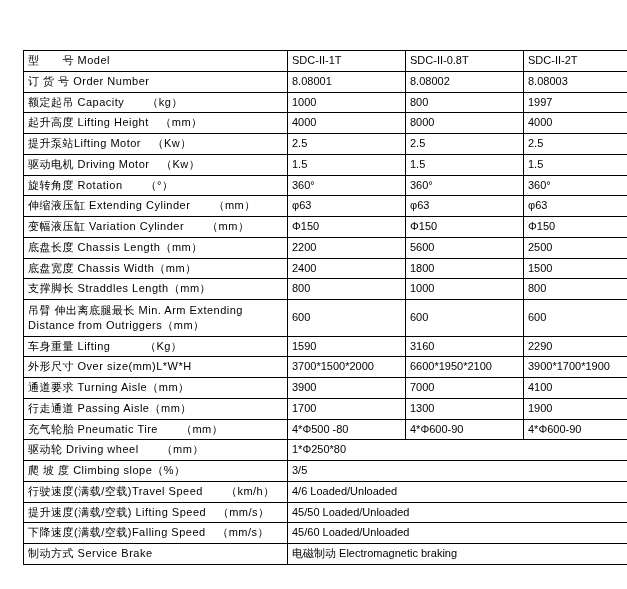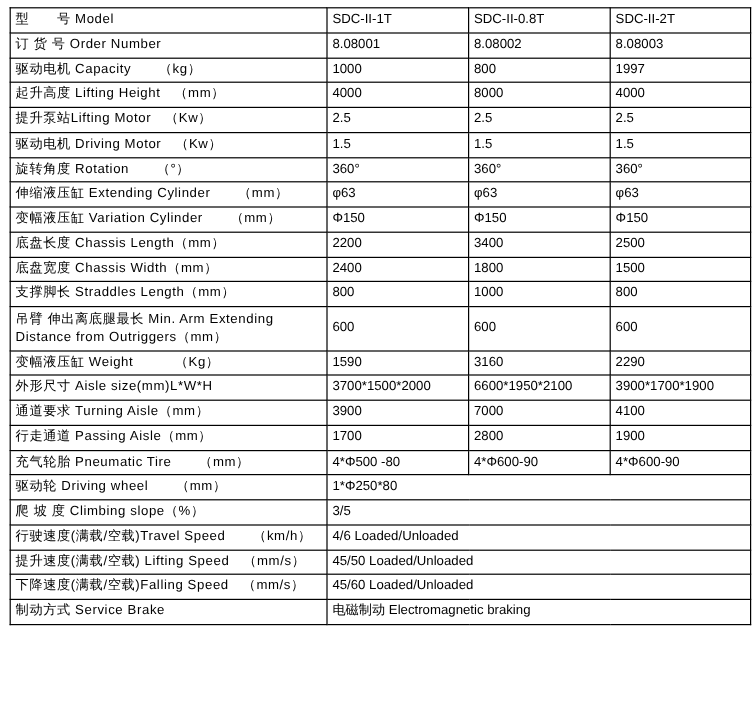--- a/index.html
+++ b/index.html
@@ -7,22 +7,23 @@
     padding: 0;
     background: #ffffff;
   }
   body {
     width: 627px;
     height: 589px;
     font-family: "Liberation Sans", sans-serif;
     color: #000000;
   }
   #spec-wrap {
-    padding: 6px 5px 0 8px;
+    padding: 6px 5px 0 23px;
     box-sizing: border-box;
+    margin-top: 44px;
   }
   table.spec {
     border-collapse: collapse;
     width: 617px;
     table-layout: fixed;
     font-size: 11px;
     line-height: 1.25;
   }
   table.spec td {
     border: 1px solid #000000;
@@ -67,21 +68,21 @@
           <td class="val">SDC-II-0.8T</td>
           <td class="val">SDC-II-2T</td>
         </tr>
         <tr>
           <td class="label lbl-cn">订 货 号 Order Number</td>
           <td class="val">8.08001</td>
           <td class="val">8.08002</td>
           <td class="val">8.08003</td>
         </tr>
         <tr>
-          <td class="label lbl-cn">驱动电机 Capacity　　（kg）</td>
+          <td class="label lbl-cn">额定起吊 Capacity　　（kg）</td>
           <td class="val">1000</td>
           <td class="val">800</td>
           <td class="val">1997</td>
         </tr>
         <tr>
           <td class="label lbl-cn">起升高度 Lifting Height　（mm）</td>
           <td class="val">4000</td>
           <td class="val">8000</td>
           <td class="val">4000</td>
         </tr>
@@ -111,21 +112,21 @@
         </tr>
         <tr>
           <td class="label lbl-cn">变幅液压缸 Variation Cylinder　　（mm）</td>
           <td class="val">Φ150</td>
           <td class="val">Φ150</td>
           <td class="val">Φ150</td>
         </tr>
         <tr>
           <td class="label lbl-cn">底盘长度 Chassis Length（mm）</td>
           <td class="val">2200</td>
-          <td class="val">3400</td>
+          <td class="val">5600</td>
           <td class="val">2500</td>
         </tr>
         <tr>
           <td class="label lbl-cn">底盘宽度 Chassis Width（mm）</td>
           <td class="val">2400</td>
           <td class="val">1800</td>
           <td class="val">1500</td>
         </tr>
         <tr>
           <td class="label lbl-cn">支撑脚长 Straddles Length（mm）</td>
@@ -133,41 +134,41 @@
           <td class="val">1000</td>
           <td class="val">800</td>
         </tr>
         <tr>
           <td class="label lbl-cn two-line">吊臂 伸出离底腿最长 Min. Arm Extending Distance from Outriggers（mm）</td>
           <td class="val">600</td>
           <td class="val">600</td>
           <td class="val">600</td>
         </tr>
         <tr>
-          <td class="label lbl-cn">变幅液压缸 Weight　　　（Kg）</td>
+          <td class="label lbl-cn">车身重量 Lifting　　　（Kg）</td>
           <td class="val">1590</td>
           <td class="val">3160</td>
           <td class="val">2290</td>
         </tr>
         <tr>
-          <td class="label lbl-cn">外形尺寸 Aisle size(mm)L*W*H</td>
+          <td class="label lbl-cn">外形尺寸 Over size(mm)L*W*H</td>
           <td class="val">3700*1500*2000</td>
           <td class="val">6600*1950*2100</td>
           <td class="val">3900*1700*1900</td>
         </tr>
         <tr>
           <td class="label lbl-cn">通道要求 Turning Aisle（mm）</td>
           <td class="val">3900</td>
           <td class="val">7000</td>
           <td class="val">4100</td>
         </tr>
         <tr>
           <td class="label lbl-cn">行走通道 Passing Aisle（mm）</td>
           <td class="val">1700</td>
-          <td class="val">2800</td>
+          <td class="val">1300</td>
           <td class="val">1900</td>
         </tr>
         <tr>
           <td class="label lbl-cn">充气轮胎 Pneumatic Tire　　（mm）</td>
           <td class="val">4*Φ500 -80</td>
           <td class="val">4*Φ600-90</td>
           <td class="val">4*Φ600-90</td>
         </tr>
         <tr>
           <td class="label lbl-cn">驱动轮 Driving wheel　　（mm）</td>

